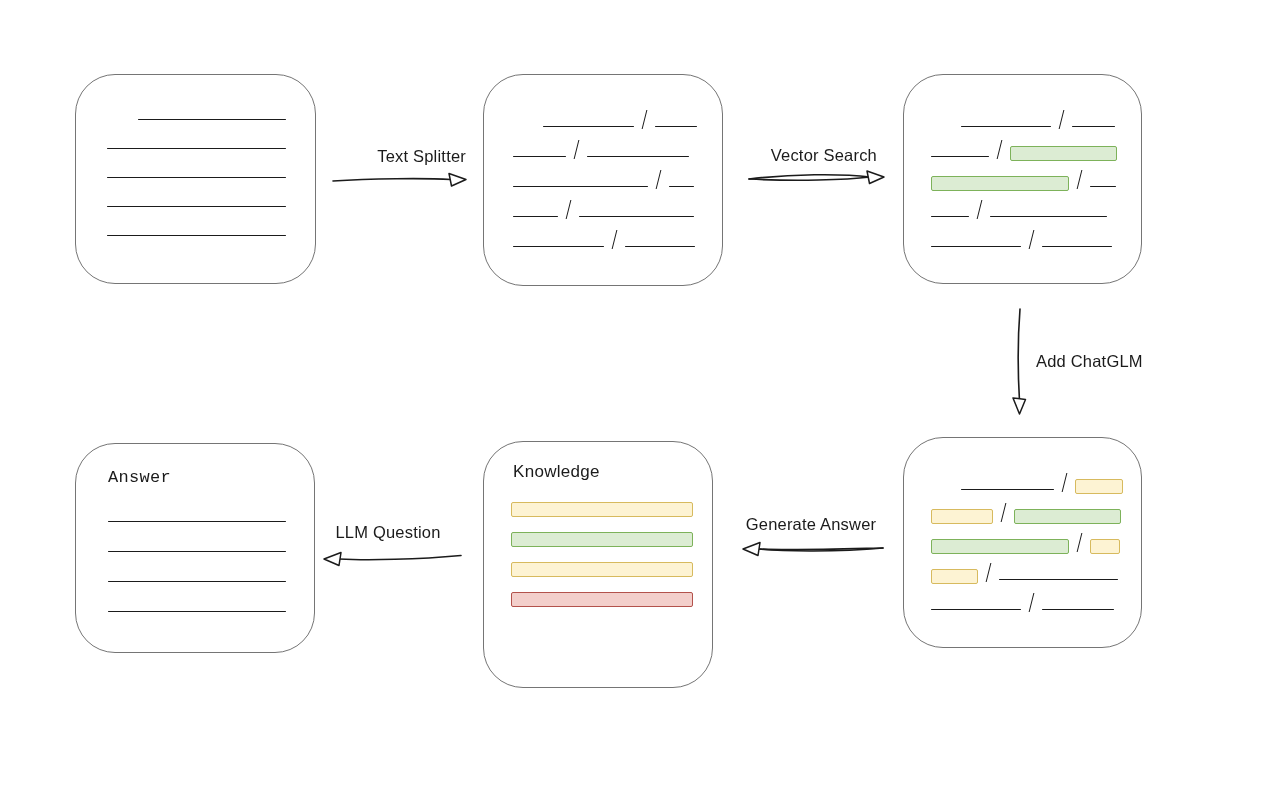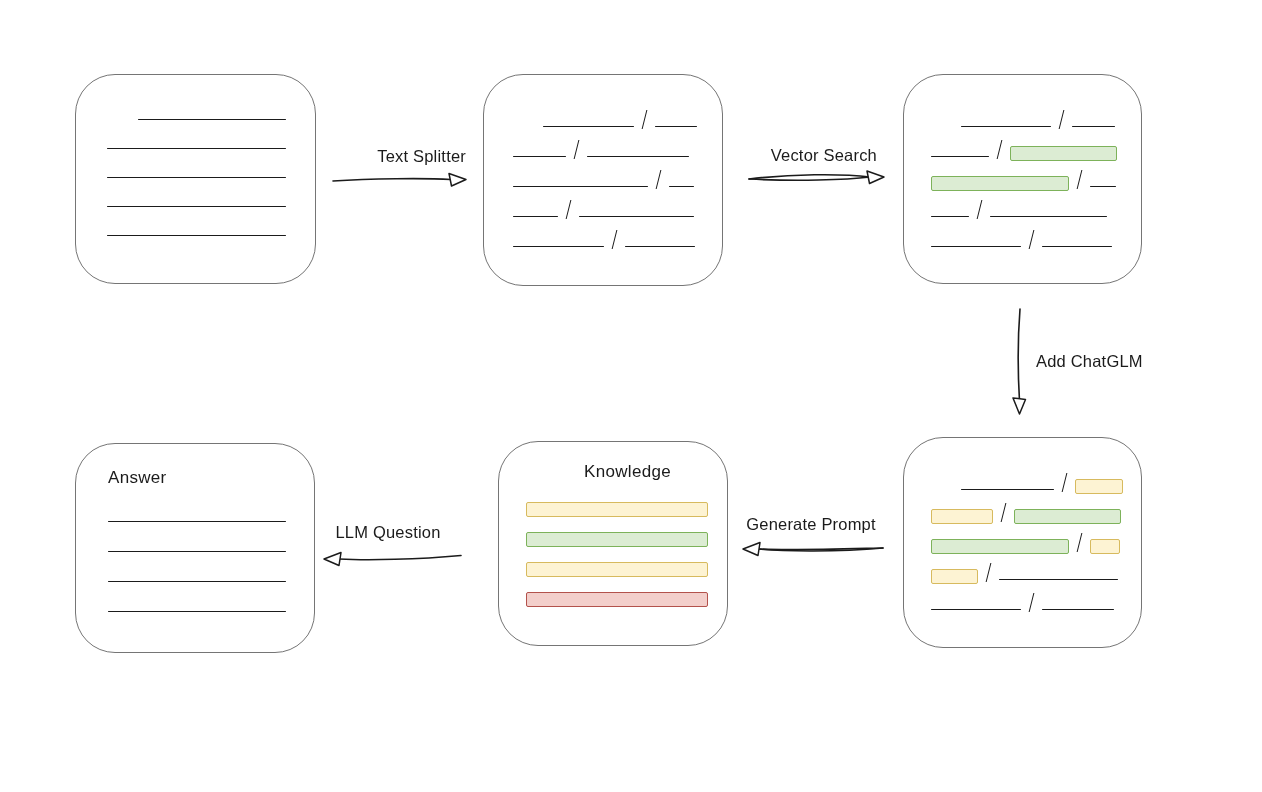--- a/index.html
+++ b/index.html
@@ -14,22 +14,22 @@
   html,body{background:var(--background);}
   body{font-family:"Liberation Sans","DejaVu Sans",sans-serif;color:var(--ink);}
   .canvas{position:relative;width:1262px;height:792px;background:var(--background);overflow:hidden;}
 
   
   .node{position:absolute;background:#fff;border:1.5px solid var(--box-border);border-radius:40px;}
   .n-source{left:75px;top:74px;width:241px;height:210px;}
   .n-chunks{left:483px;top:74px;width:240px;height:212px;}
   .n-matched{left:903px;top:74px;width:239px;height:210px;}
   .n-context{left:903px;top:437px;width:239px;height:211px;}
-  .n-prompt{left:498px;top:441px;width:230px;height:205px;text-align:center;}
-  .n-answer{left:75px;top:443px;width:240px;height:210px;}
+  .n-prompt{left:483px;top:441px;width:230px;height:247px;}
+  .n-answer{left:75px;top:443px;width:240px;height:210px;font-family:Liberation Mono, monospace;}
 
   
   .rows{display:flex;flex-direction:column;}
   .n-source .rows{padding:17px 0 0 31px;}
   .n-chunks .rows{padding:23px 0 0 29px;}
   .n-matched .rows,.n-context .rows{padding:23px 0 0 27px;}
   .n-prompt .rows{padding:0 0 0 27px;}
   .n-answer .rows{padding:0 0 0 32px;}
   .row{display:flex;align-items:flex-end;height:30px;}
   .n-source .row{height:29px;}
@@ -235,21 +235,21 @@
     <path d="M3 14 C 50 16.5, 100 15, 124 12"></path>
     <path class="head" d="M138 12 L121 6 L123.5 18.5 Z"></path>
   </svg>
 
   <div class="arrow-label lbl-add-context">Add ChatGLM</div>
   <svg class="arrow a-add-context" width="24" height="112">
     <path d="M12 3 C 9.5 35, 10 70, 11.5 95"></path>
     <path class="head" d="M11.5 108 L5 92 L17.5 93.5 Z"></path>
   </svg>
 
-  <div class="arrow-label lbl-generate-prompt">Generate Prompt</div>
+  <div class="arrow-label lbl-generate-prompt">Generate Answer</div>
   <svg class="arrow a-generate-prompt" width="148" height="24">
     <path d="M145 12 C 100 16, 45 15.5, 21 13"></path>
     <path d="M145 12 C 95 13.2, 50 14.6, 21 13"></path>
     <path class="head" d="M5 13 L22 6.5 L20 19.5 Z"></path>
   </svg>
 
   <div class="arrow-label lbl-llm-response">LLM Question</div>
   <svg class="arrow a-llm-response" width="146" height="24">
     <path d="M143 9.5 C 100 13.5, 50 14.5, 21 13"></path>
     <path class="head" d="M6 13 L23 6.5 L21 19.5 Z"></path>

